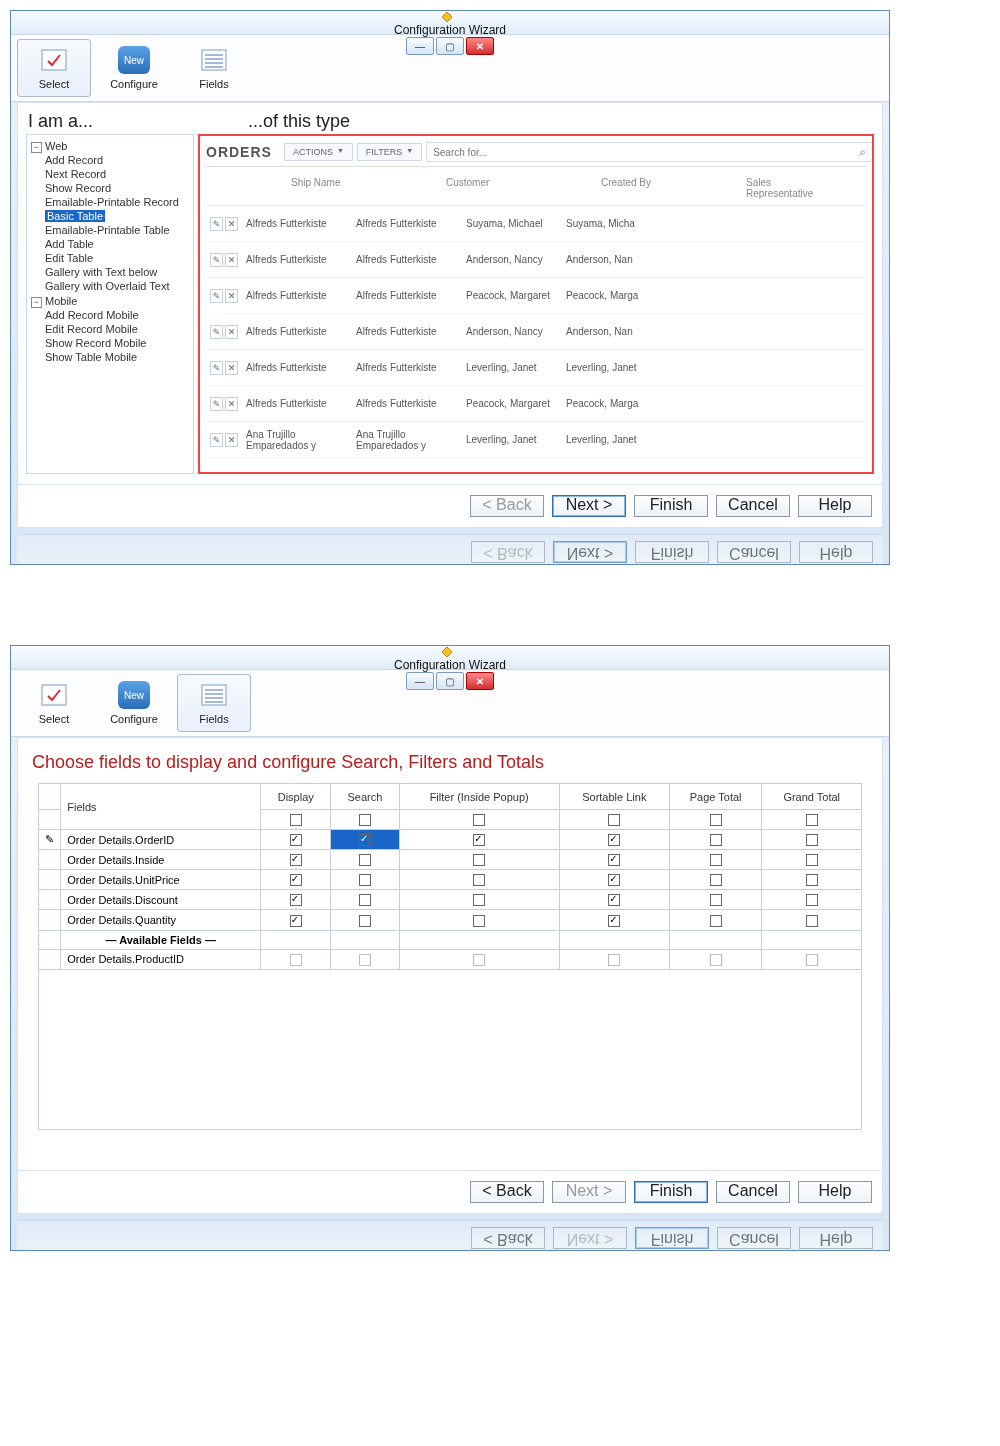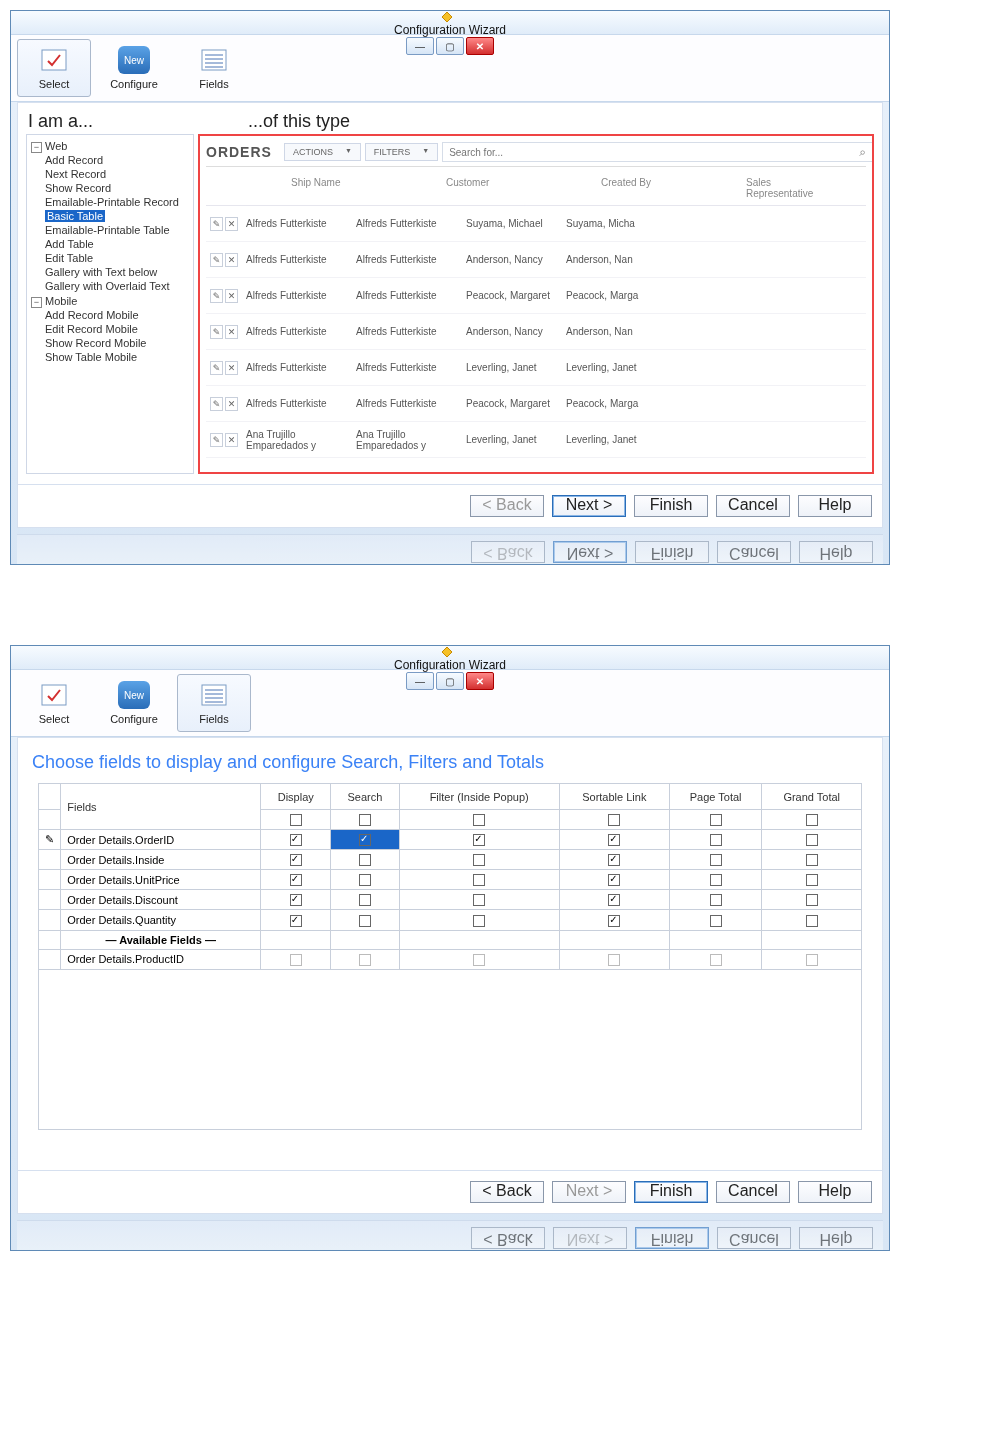--- a/index.html
+++ b/index.html
@@ -112,21 +112,21 @@
 .tree .cb { display: inline-block; width: 11px; height: 11px; border: 1px solid #666; margin-right: 3px; vertical-align: middle; position: relative; }
 .tree .cb.checked::after { content: "✓"; position: absolute; top: -2px; left: 0; font-size: 10px; color: #1a6; }
 .tree .sel { background: #1a66c8; color: #fff; padding: 0 2px; }
 
 .preview-inner { padding: 6px; }
 .pv-head { display: flex; align-items: center; gap: 4px; border-bottom: 1px solid #ddd; padding-bottom: 4px; }
 .pv-title { font-size: 14px; font-weight: 600; color: #555; letter-spacing: 1px; margin-right: 8px; }
 .pv-btn {
   border: 1px solid #cfd7e6; background: #f7f9fc;
   font-size: 9px; color: #666; padding: 3px 8px;
-  display: flex; align-items: flex-start; gap: 12px;
+  display: flex; align-items: flex-start; gap: 4px;
 }
 .pv-btn .caret { font-size: 7px; }
 .pv-search { flex: 1; border: 1px solid #d6dde8; height: 20px; font-size: 10px; padding: 0 6px; color: #888; background: #fff; }
 .pv-search-ico { color: #888; font-size: 12px; margin-left: -18px; }
 
 .pv-table { width: 100%; margin-top: 4px; }
 .pv-th { display: flex; font-size: 10px; color: #888; border-bottom: 1px solid #e6e6ee; gap: 45px; }
 .pv-th div { padding: 6px 4px; }
 .pv-row { display: flex; font-size: 10px; color: #555; align-items: center; border-bottom: 1px solid #f2f2f6; min-height: 36px; }
 .pv-row div { padding: 4px; }
@@ -162,21 +162,21 @@
   display: flex; justify-content: flex-end; gap: 8px;
   padding: 6px 10px 0 10px;
   background: linear-gradient(#e6eef9, #f2f7fc);
   opacity: 0.65;
   border-top: 1px solid #c9d6e8;
 }
 .reflection .wbtn { transform: scaleY(-1); opacity: 0.9; }
 
 
 .fields-heading {
-  font-size: 18px; padding: 14px 14px 10px 14px; color: #3b82f6;
+  font-size: 18px; padding: 14px 14px 10px 14px; color: #b91c1c;
 }
 .fields-area { padding: 0 20px 40px 20px; }
 .ftable { width: 100%; border-collapse: collapse; font-size: 11px; background: #fff; }
 .ftable th, .ftable td { border: 1px solid #c8cfdb; padding: 3px 6px; text-align: center; height: 18px; }
 .ftable th { background: #fff; font-weight: normal; color: #333; }
 .ftable .fname { text-align: left; width: 200px; }
 .ftable .hdrrow th { height: 26px; }
 .ftable .cbc { display: inline-block; width: 12px; height: 12px; border: 1px solid #666; position: relative; vertical-align: middle; }
 .ftable .cbc.chk::after { content: "✓"; position: absolute; top: -2px; left: 0; font-size: 10px; color: #000; }
 .ftable .cbc.dis { border-color: #bbb; }

